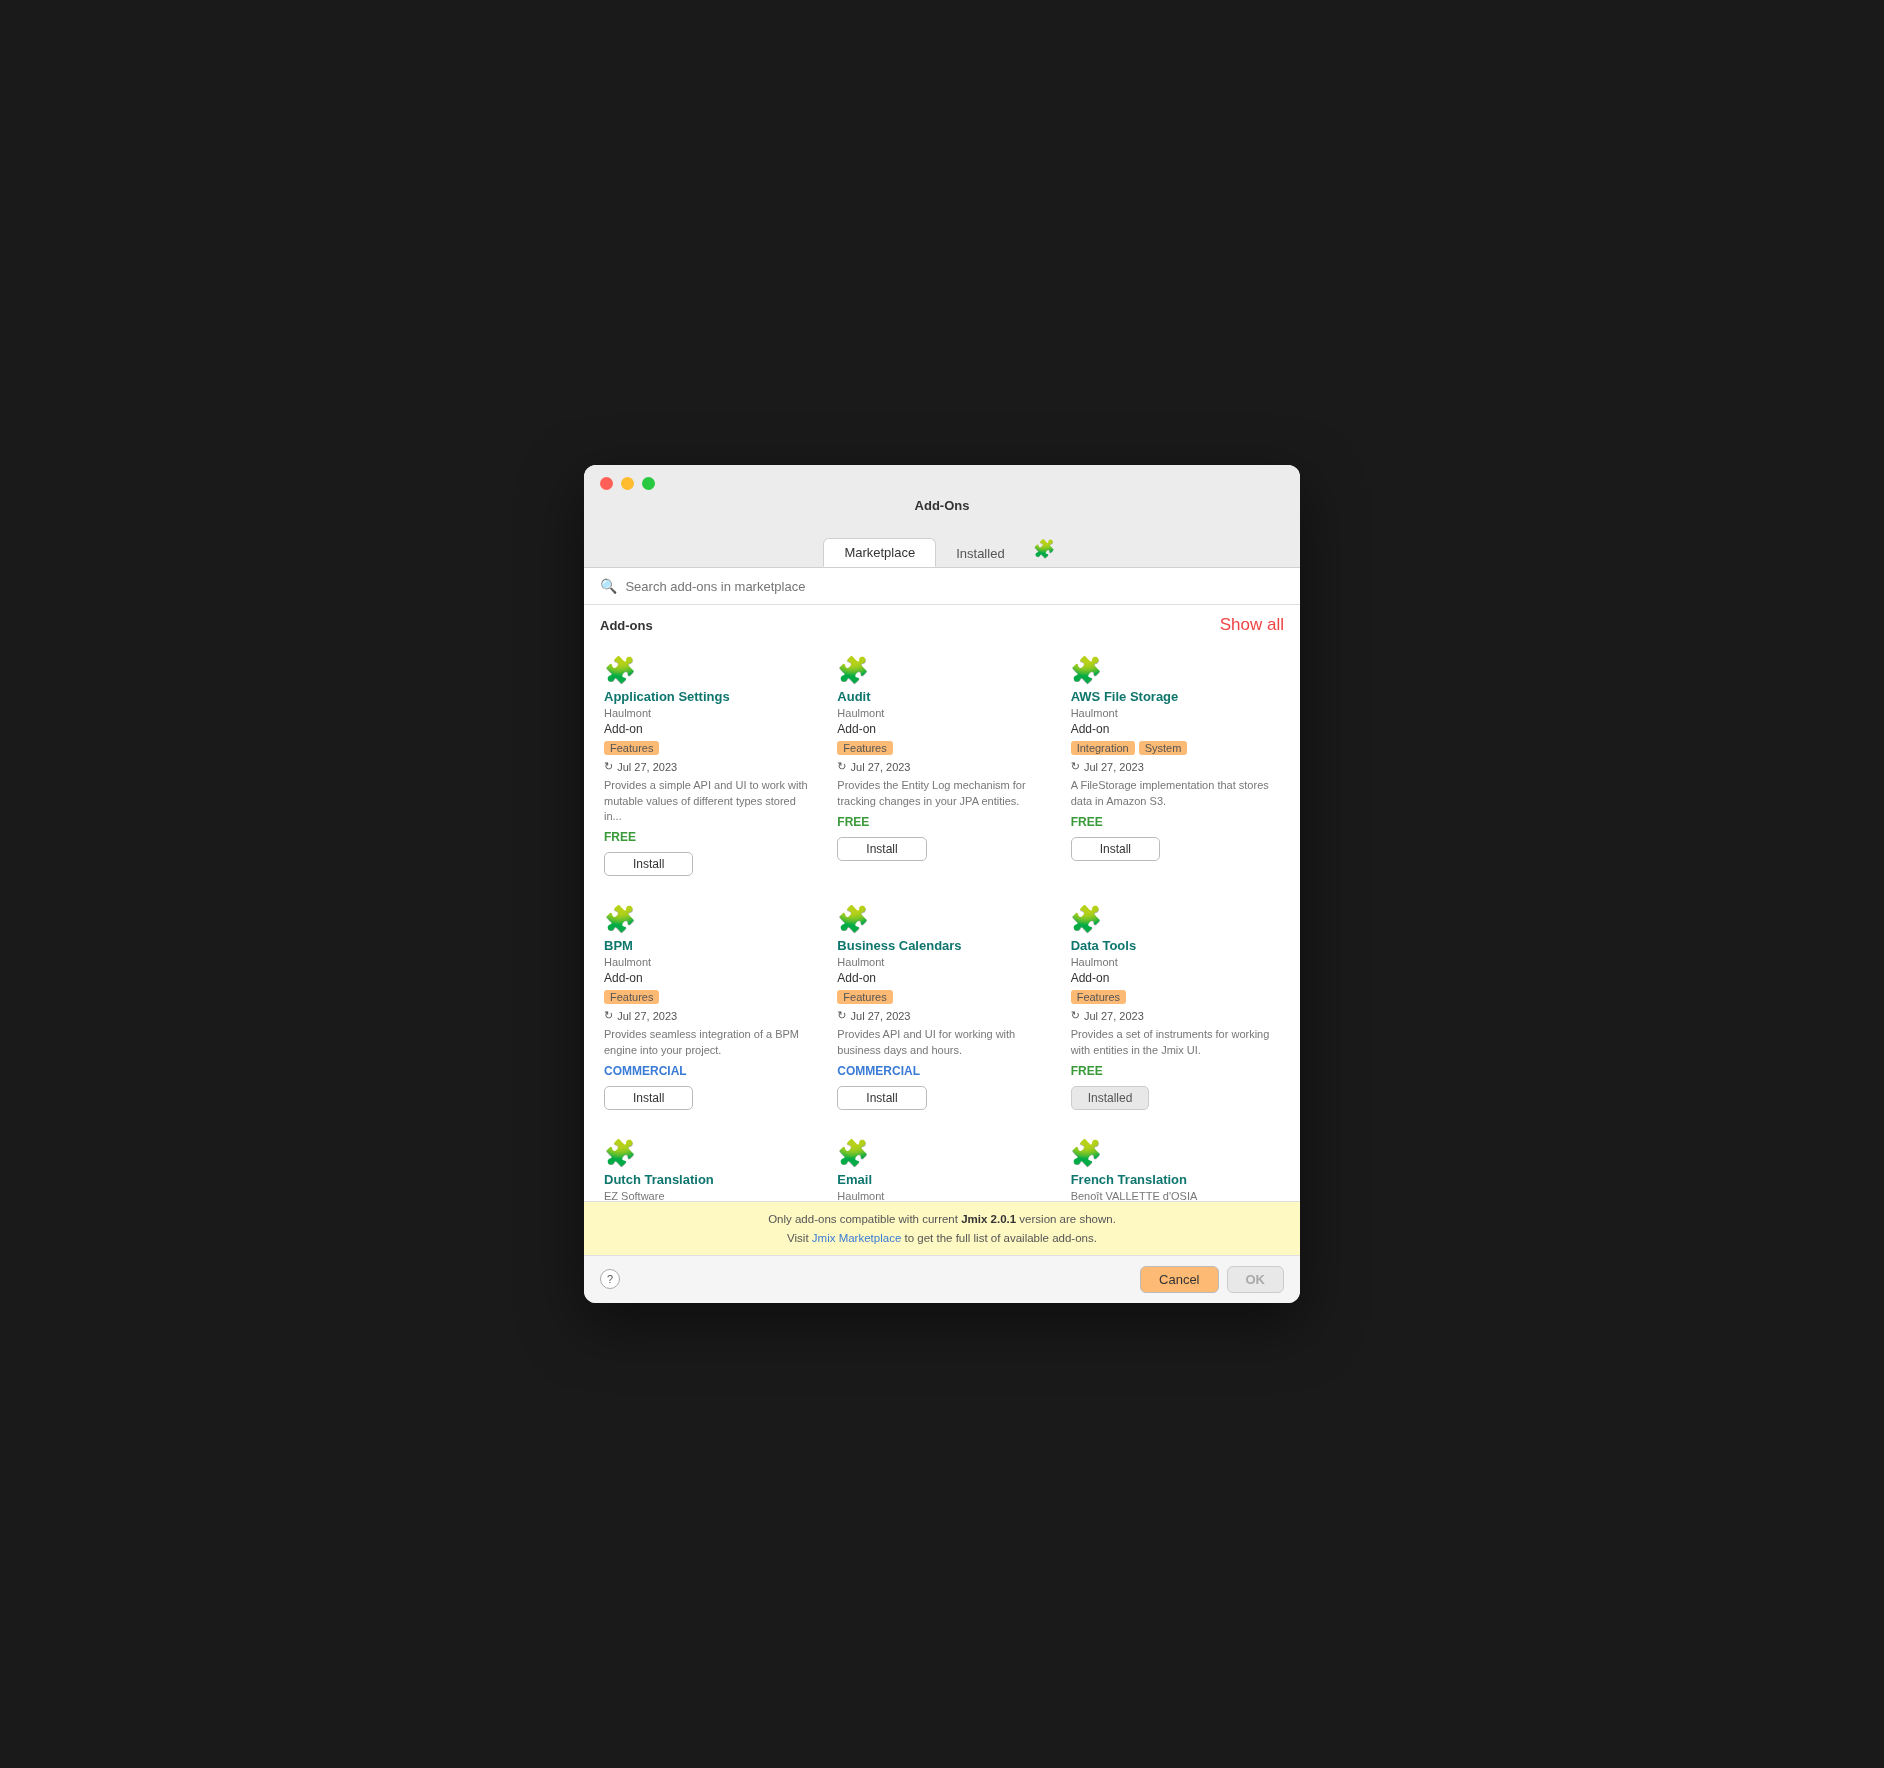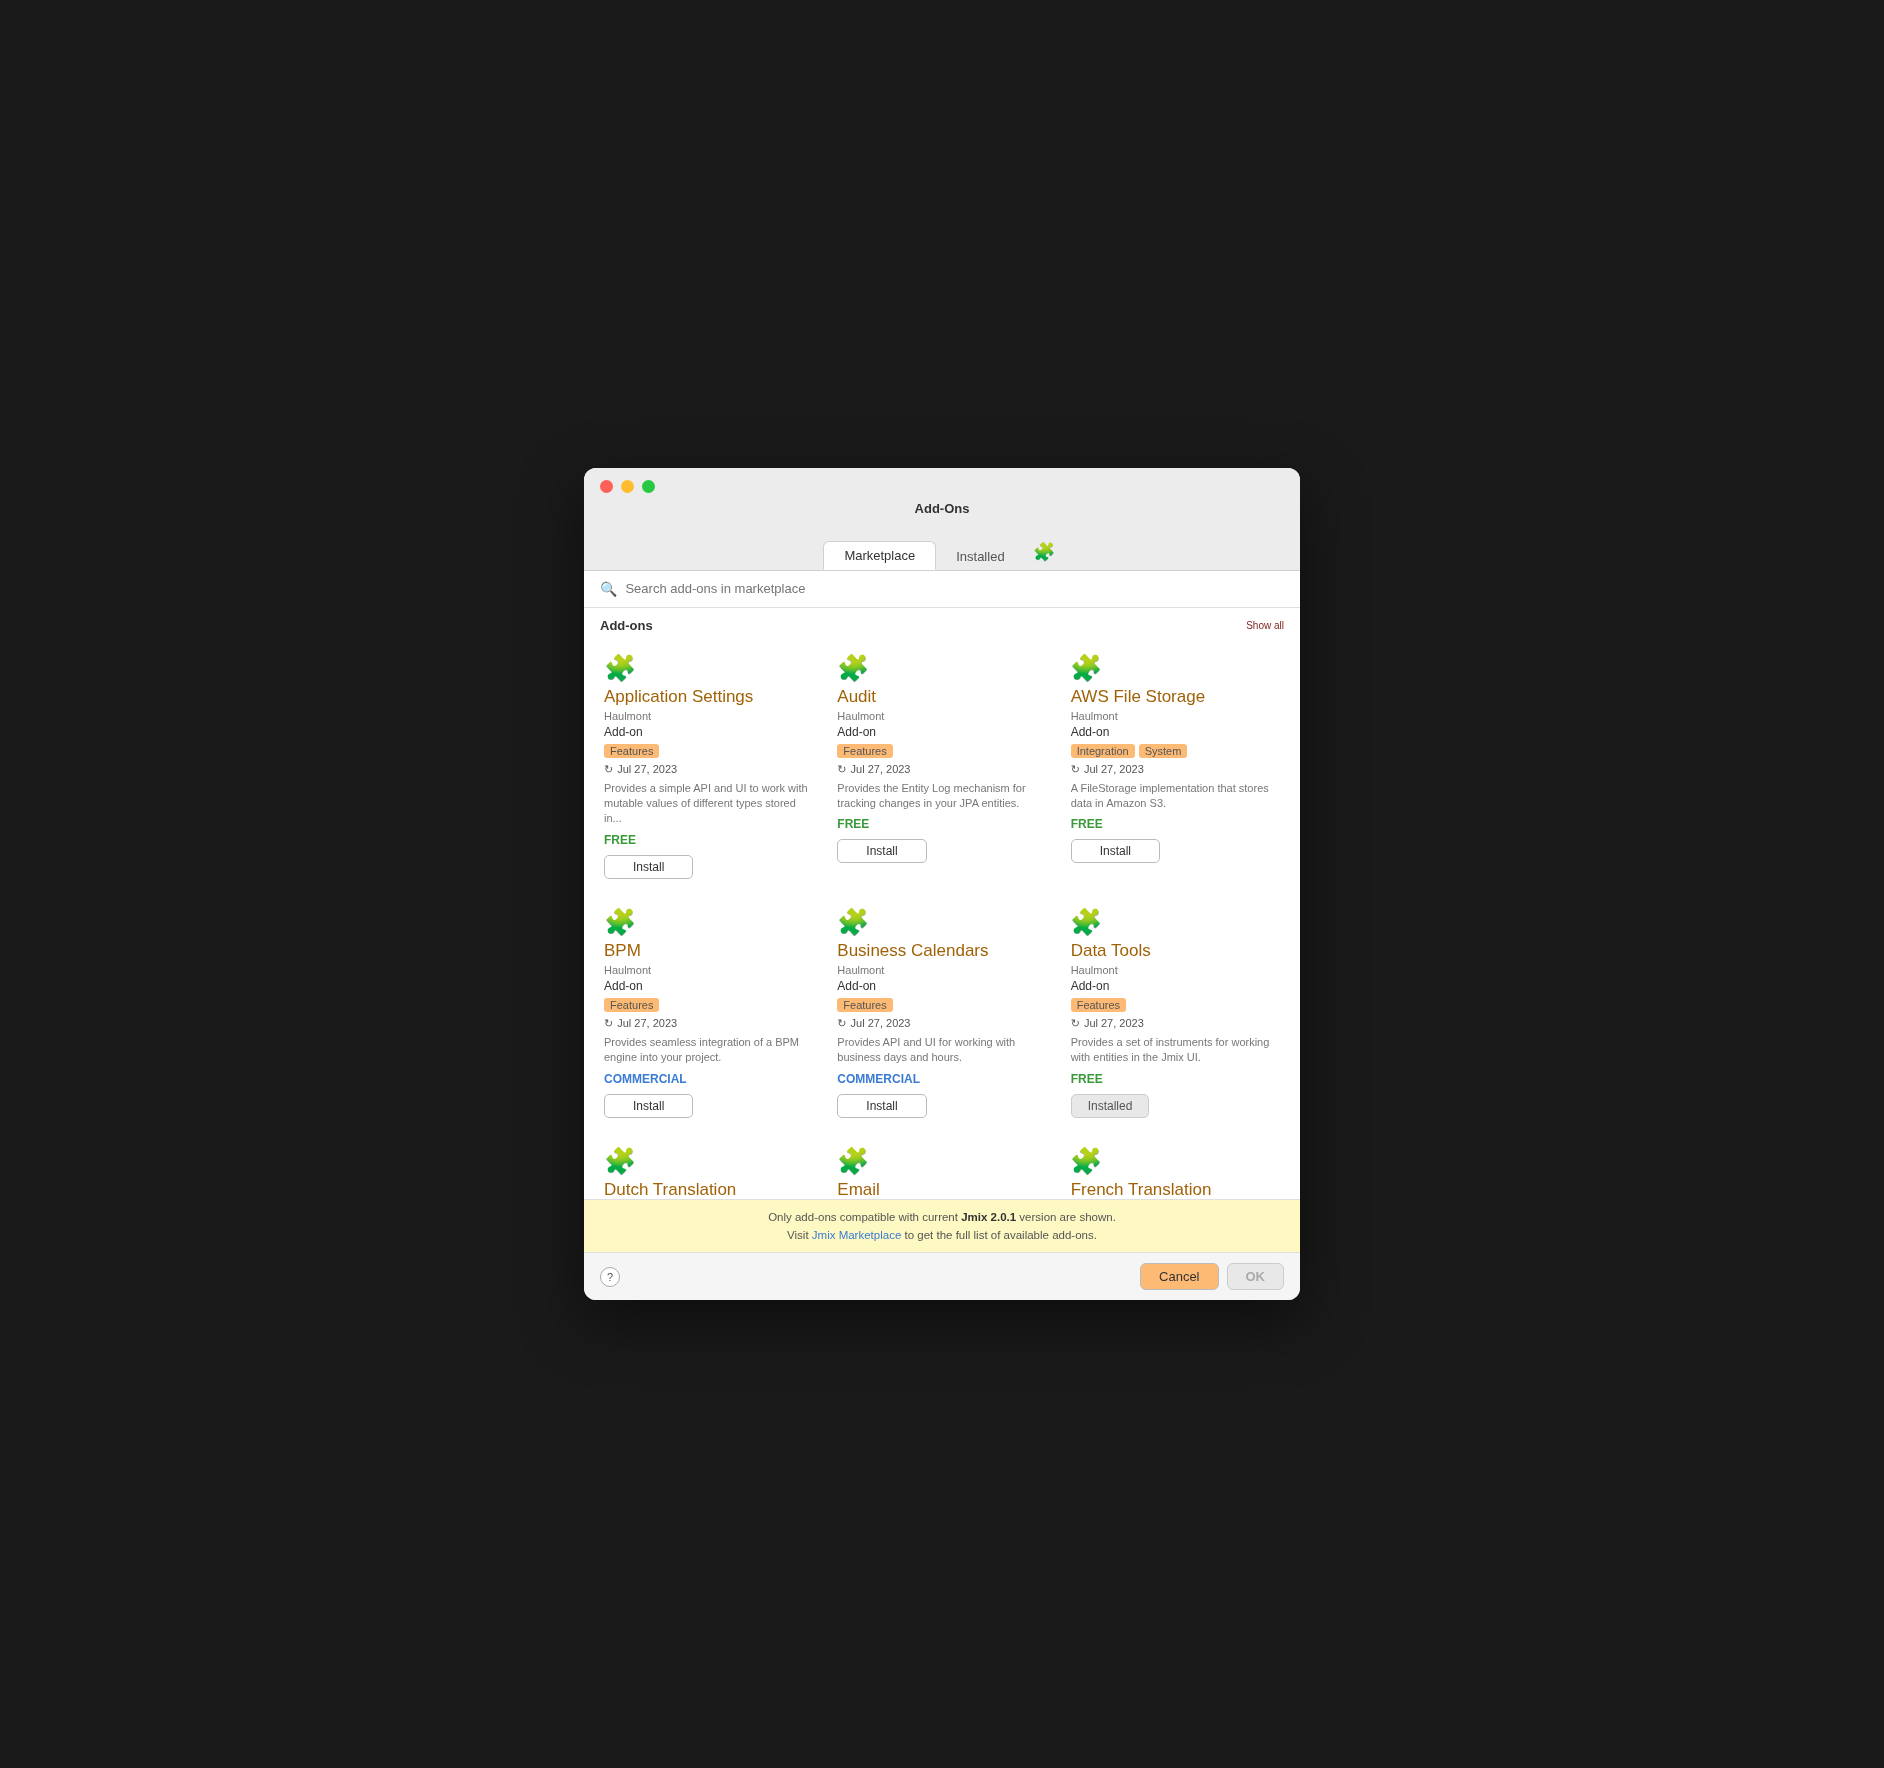--- a/index.html
+++ b/index.html
@@ -113,44 +113,44 @@
       justify-content: space-between;
       align-items: center;
       padding: 10px 16px 6px 16px;
     }
     .list-title {
       font-size: 13px;
       font-weight: 600;
       color: #333;
     }
     .show-all-link {
-      font-size: 10px;
-      color: #7f1d1d;
+      font-size: 17px;
+      color: #ef4444;
       cursor: pointer;
       text-decoration: none;
     }
     .addons-grid {
       display: grid;
       grid-template-columns: repeat(3, 1fr);
       gap: 0;
       overflow-y: auto;
       flex: 1;
       max-height: 560px;
       padding: 0 8px;
     }
     .addon-card {
       padding: 14px 12px;
       display: flex;
       flex-direction: column;
       gap: 3px;
     }
     .addon-name {
-      font-size: 17px;
-      font-weight: 400;
-      color: #a16207;
+      font-size: 13px;
+      font-weight: 700;
+      color: #0f766e;
     }
     .addon-vendor {
       font-size: 11px;
       color: #777;
     }
     .addon-type {
       font-size: 12px;
       color: #333;
     }
     .tags {

